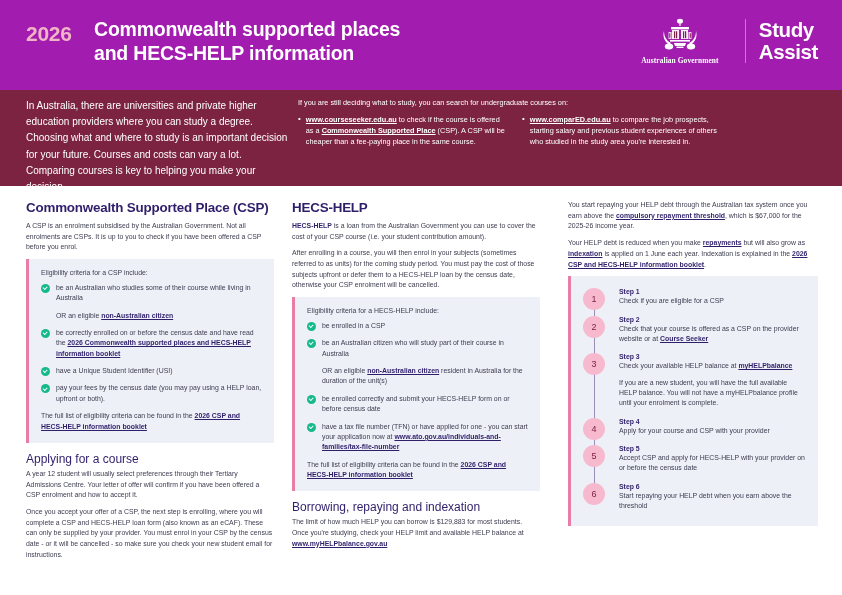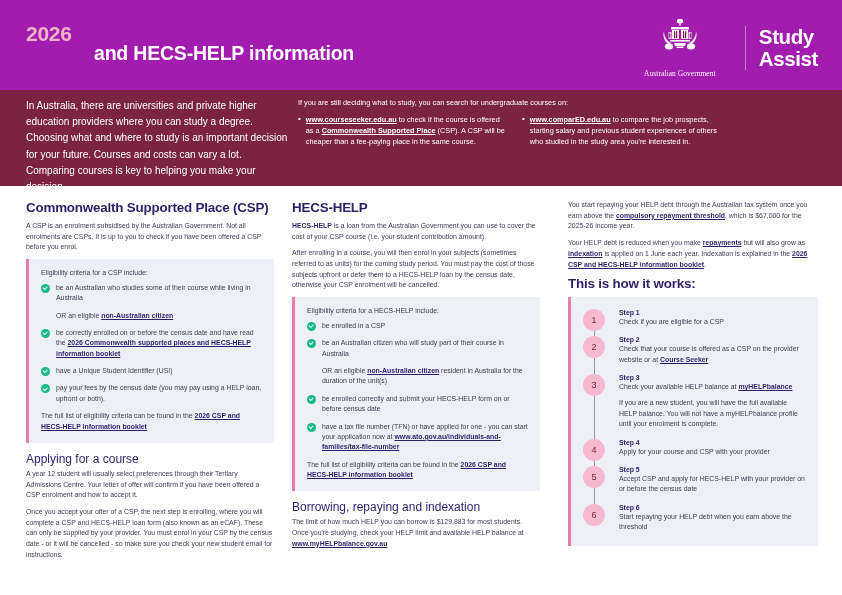--- a/index.html
+++ b/index.html
@@ -26,21 +26,21 @@
     letter-spacing:-0.2px;
   }
   .hdr-logo {
     position:absolute; right:24px; top:17px;
     display:flex; align-items:center; gap:13px;
   }
   .crest-block { display:flex; flex-direction:column; align-items:center; width:104px; }
   .crest { width:44px; height:36px; }
   .crest-text {
     font-family:"Liberation Serif", serif;
-    font-size:7.4px; color:#fff; font-weight:normal; margin-top:16px; letter-spacing:0.1px;
+    font-size:7.4px; color:#fff; font-weight:bold; margin-top:3px; letter-spacing:0.1px;
   }
   .logo-divider { width:1px; height:44px; background:#c9a6b3; opacity:.75; }
   .brand { color:#fff; font-size:20.5px; font-weight:bold; line-height:1.07; letter-spacing:-0.4px; }
 
   
   .intro {
     position:absolute; left:0; top:90px; width:842px; height:96px;
     background:#7b2340;
   }
   .intro-left {
@@ -126,21 +126,21 @@
   .step-extra { font-size:6.9px; line-height:1.5; color:#3c3c50; margin-top:6px; }
 </style>
 </head>
 <body>
 
 <div class="page">
 
   <div class="header">
     <div class="hdr-year">2026</div>
     <div class="hdr-title">
-      <br>
+      <span>Commonwealth supported places</span><br>
       <span>and HECS-HELP information</span>
     </div>
 
     <div class="hdr-logo">
       <div class="crest-block">
         <svg class="crest" viewBox="0 0 44 36">
           <g fill="#ffffff">
             <ellipse cx="22" cy="4.2" rx="3" ry="2.4"></ellipse>
             <rect x="21.4" y="6" width="1.2" height="3"></rect>
             <path d="M13 10 h18 v2.4 h-18 z"></path>
@@ -288,21 +288,20 @@
     </div>
 
     <div class="col col3">
       <p class="body-txt">
         <span>You start repaying your HELP debt through the Australian tax system once you earn above the </span><a href="#" class="lnk">compulsory repayment threshold</a><span>, which is $67,000 for the 2025-26 income year.</span>
       </p>
       <p class="body-txt">
         <span>Your HELP debt is reduced when you make </span><a href="#" class="lnk">repayments</a><span> but will also grow as </span><a href="#" class="lnk">indexation</a><span> is applied on 1 June each year. Indexation is explained in the </span><a href="#" class="lnk">2026 CSP and HECS-HELP information booklet</a><span>.</span>
       </p>
 
-      <h2 class="sect">This is how it works:</h2>
 
       <div class="steps-panel">
 
         <div class="step-row">
           <div class="step-num-wrap">
             <div class="step-circle">1</div>
             <div class="step-line"></div>
           </div>
           <div class="step-body">
             <div class="step-label">Step 1</div>

